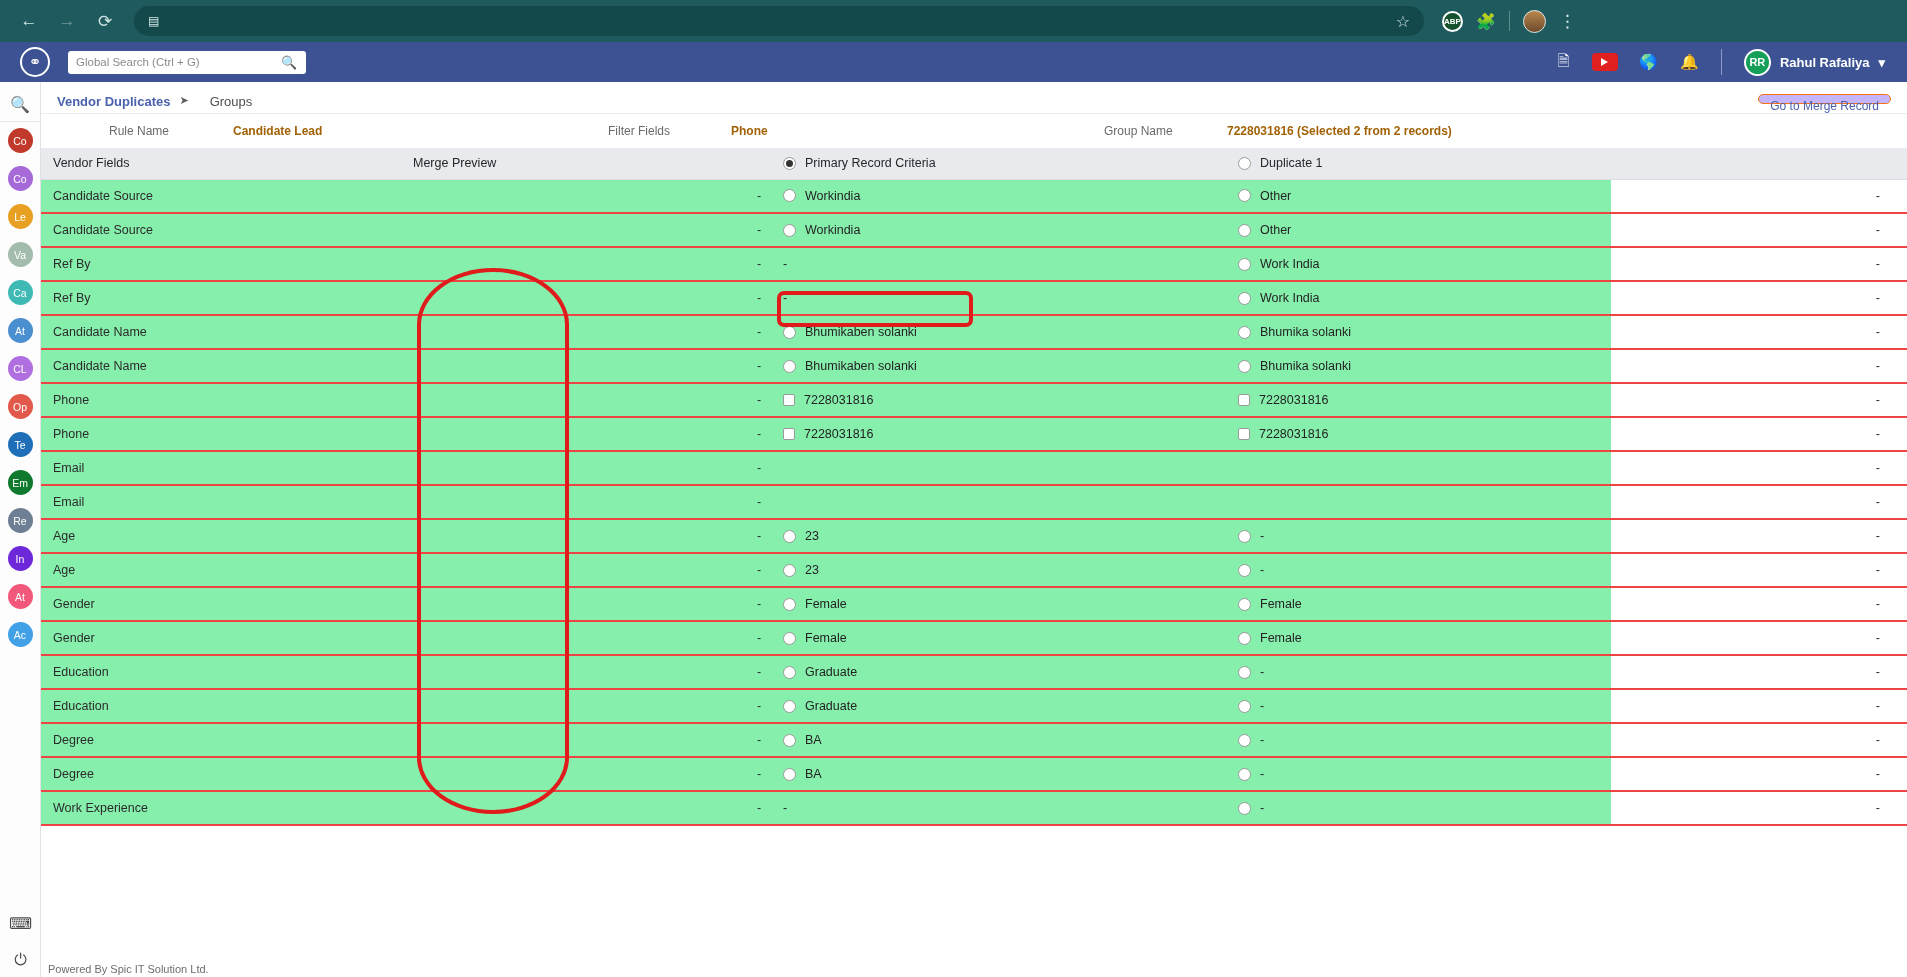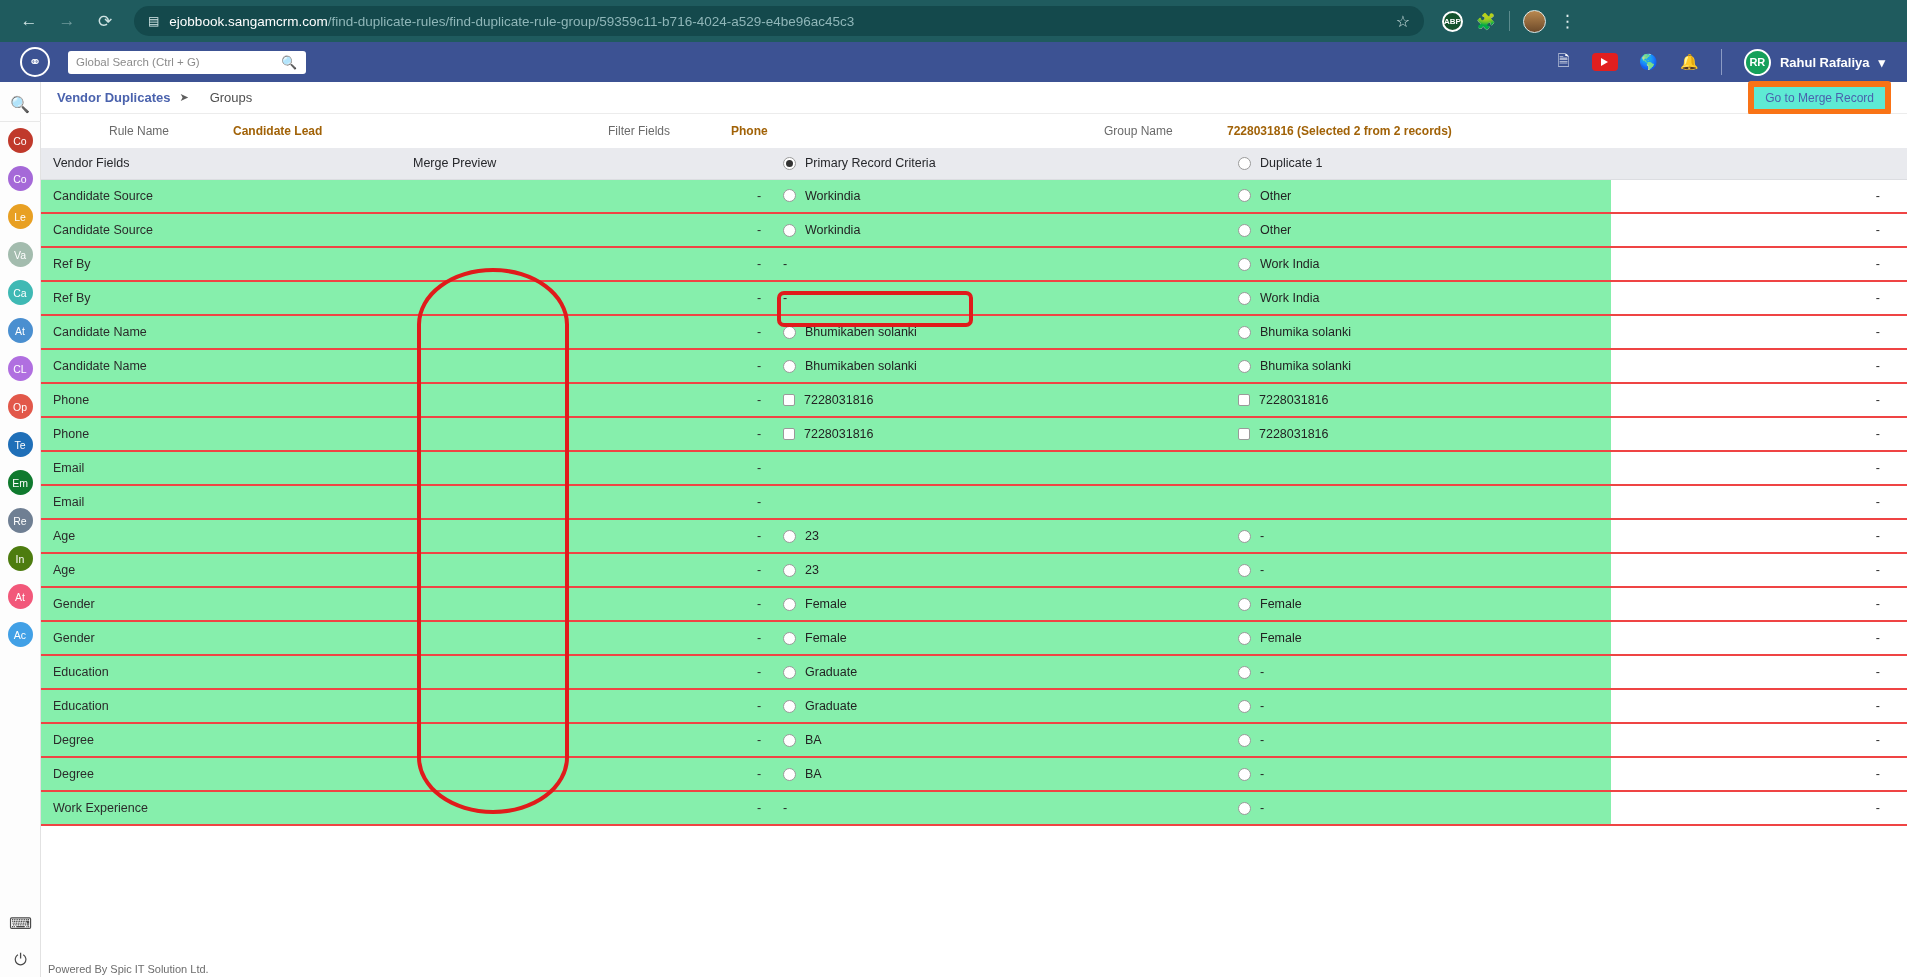--- a/index.html
+++ b/index.html
@@ -109,29 +109,29 @@
   .side-bottom {
     position: absolute; bottom: 8px; left: 0; width: 41px;
     display: flex; flex-direction: column; align-items: center; gap: 18px;
   }
   .side-bottom-icon { color: #4a4a4a; font-size: 16px; }
 
   .main { flex: 1; display: flex; flex-direction: column; min-width: 0; }
 
   
   .crumb-bar {
-    height: 32px; display: flex; align-items: center;
-    padding: 0 16px; border-bottom: 1px solid #ececec; background: #fff;
+    height: 32px; display: flex; 
+    padding: 12px 16px; border-bottom: 1px solid #ececec; background: #fff;
   }
   .crumb-link { color: #4a62ad; font-size: 13px; font-weight: bold; }
   .crumb-arrow { color: #5d5d5d; font-size: 11px; margin: 0 9px; }
   .crumb-cur { color: #4f4f4f; font-size: 13px; margin-left: 12px; }
   .merge-btn {
-    margin-left: auto; border: 6px solid #f97316; color: #4a62ad;
-    background: #5eead4; font-size: 12px; padding: 4px 11px; border-radius: 3px;
+    margin-left: auto; border: 1px solid #f97316; color: #4a62ad;
+    background: #c4b5fd; font-size: 12px; padding: 4px 11px; border-radius: 8px;
     font-family: "Liberation Sans", sans-serif; cursor: pointer;
   }
 
   
   .info-strip {
     height: 34px; display: flex; align-items: center; background: #fff;
     font-size: 12px; position: relative; text-decoration: underline;
   }
   .info-lbl { color: #6a6a6a; }
   .info-val { color: #a16207; font-weight: bold; }
@@ -195,21 +195,20 @@
 </style>
 </head>
 <body>
 
 <div class="browser-bar">
   <div class="nav-btn">←</div>
   <div class="nav-btn disabled">→</div>
   <div class="nav-btn">⟳</div>
   <div class="url-pill">
     <span class="url-icon">▤</span>
-    <span class="url-text"><b>ejobbook.sangamcrm.com</b><span>/find-duplicate-rules/find-duplicate-rule-group/59359c11-b716-4024-a529-e4be96ac45c3</span></span>
     <span class="star-icon">☆</span>
   </div>
   <div class="chrome-right">
     <div class="abp">ABP</div>
     <div class="ext-icon">🧩</div>
     <div class="vsep"></div>
     <div class="prof-avatar"></div>
     <div class="kebab">⋮</div>
   </div>
 </div>
@@ -267,21 +266,21 @@
         </div>
         <div class="side-badge" style="background: rgb(31, 111, 184);">
           <span>Te</span>
         </div>
         <div class="side-badge" style="background: rgb(15, 122, 46);">
           <span>Em</span>
         </div>
         <div class="side-badge" style="background: rgb(111, 127, 147);">
           <span>Re</span>
         </div>
-        <div class="side-badge" style="background: #4d7c0f;">
+        <div class="side-badge" style="background: #6d28d9;">
           <span>In</span>
         </div>
         <div class="side-badge" style="background: rgb(242, 88, 122);">
           <span>At</span>
         </div>
         <div class="side-badge" style="background: rgb(65, 160, 230);">
           <span>Ac</span>
         </div>
       </div>
     <div class="side-bottom">

